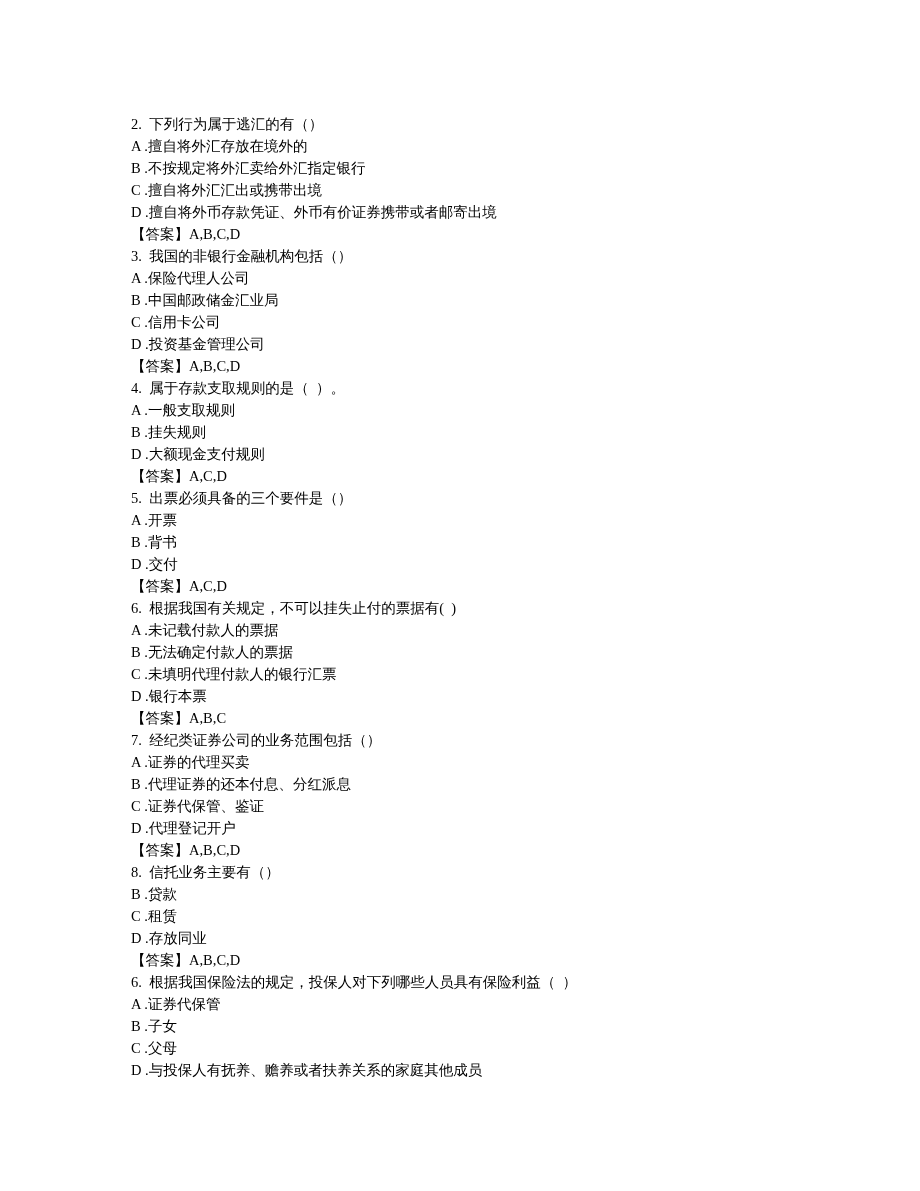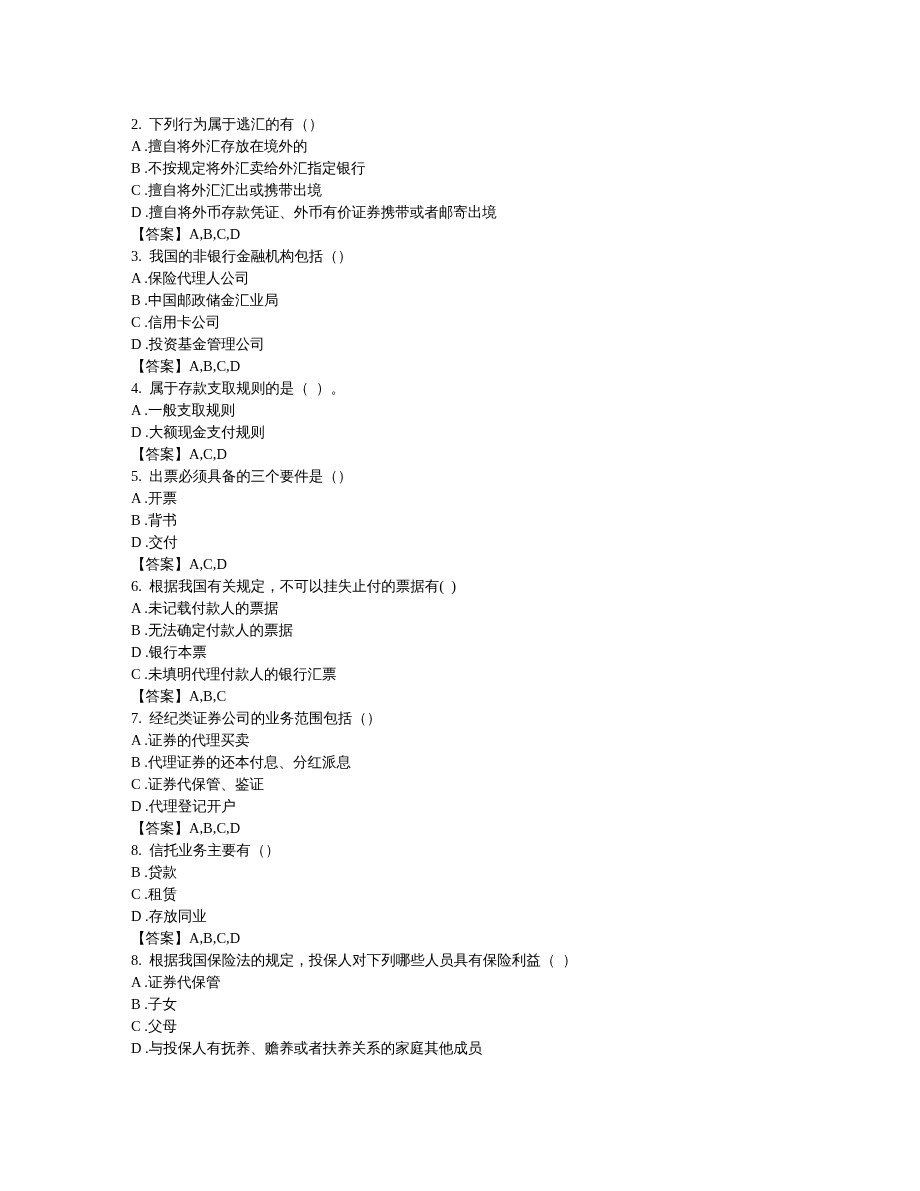--- a/index.html
+++ b/index.html
@@ -33,42 +33,43 @@
     <div class="line">D .擅自将外币存款凭证、外币有价证券携带或者邮寄出境</div>
     <div class="line">【答案】A,B,C,D</div>
     <div class="line">3.  我国的非银行金融机构包括（）</div>
     <div class="line">A .保险代理人公司</div>
     <div class="line">B .中国邮政储金汇业局</div>
     <div class="line">C .信用卡公司</div>
     <div class="line">D .投资基金管理公司</div>
     <div class="line">【答案】A,B,C,D</div>
     <div class="line">4.  属于存款支取规则的是（  ）。</div>
     <div class="line">A .一般支取规则</div>
+    <div class="line">B .挂失规则</div>
     <div class="line">D .大额现金支付规则</div>
     <div class="line">【答案】A,C,D</div>
     <div class="line">5.  出票必须具备的三个要件是（）</div>
     <div class="line">A .开票</div>
     <div class="line">B .背书</div>
     <div class="line">D .交付</div>
     <div class="line">【答案】A,C,D</div>
     <div class="line">6.  根据我国有关规定，不可以挂失止付的票据有(  )</div>
     <div class="line">A .未记载付款人的票据</div>
     <div class="line">B .无法确定付款人的票据</div>
+    <div class="line">C .未填明代理付款人的银行汇票</div>
     <div class="line">D .银行本票</div>
-    <div class="line">C .未填明代理付款人的银行汇票</div>
     <div class="line">【答案】A,B,C</div>
     <div class="line">7.  经纪类证券公司的业务范围包括（）</div>
     <div class="line">A .证券的代理买卖</div>
     <div class="line">B .代理证券的还本付息、分红派息</div>
     <div class="line">C .证券代保管、鉴证</div>
     <div class="line">D .代理登记开户</div>
     <div class="line">【答案】A,B,C,D</div>
     <div class="line">8.  信托业务主要有（）</div>
     <div class="line">B .贷款</div>
     <div class="line">C .租赁</div>
     <div class="line">D .存放同业</div>
     <div class="line">【答案】A,B,C,D</div>
-    <div class="line">8.  根据我国保险法的规定，投保人对下列哪些人员具有保险利益（  ）</div>
+    <div class="line">6.  根据我国保险法的规定，投保人对下列哪些人员具有保险利益（  ）</div>
     <div class="line">A .证券代保管</div>
     <div class="line">B .子女</div>
     <div class="line">C .父母</div>
     <div class="line">D .与投保人有抚养、赡养或者扶养关系的家庭其他成员</div>
   </div>
 
 </body></html>

